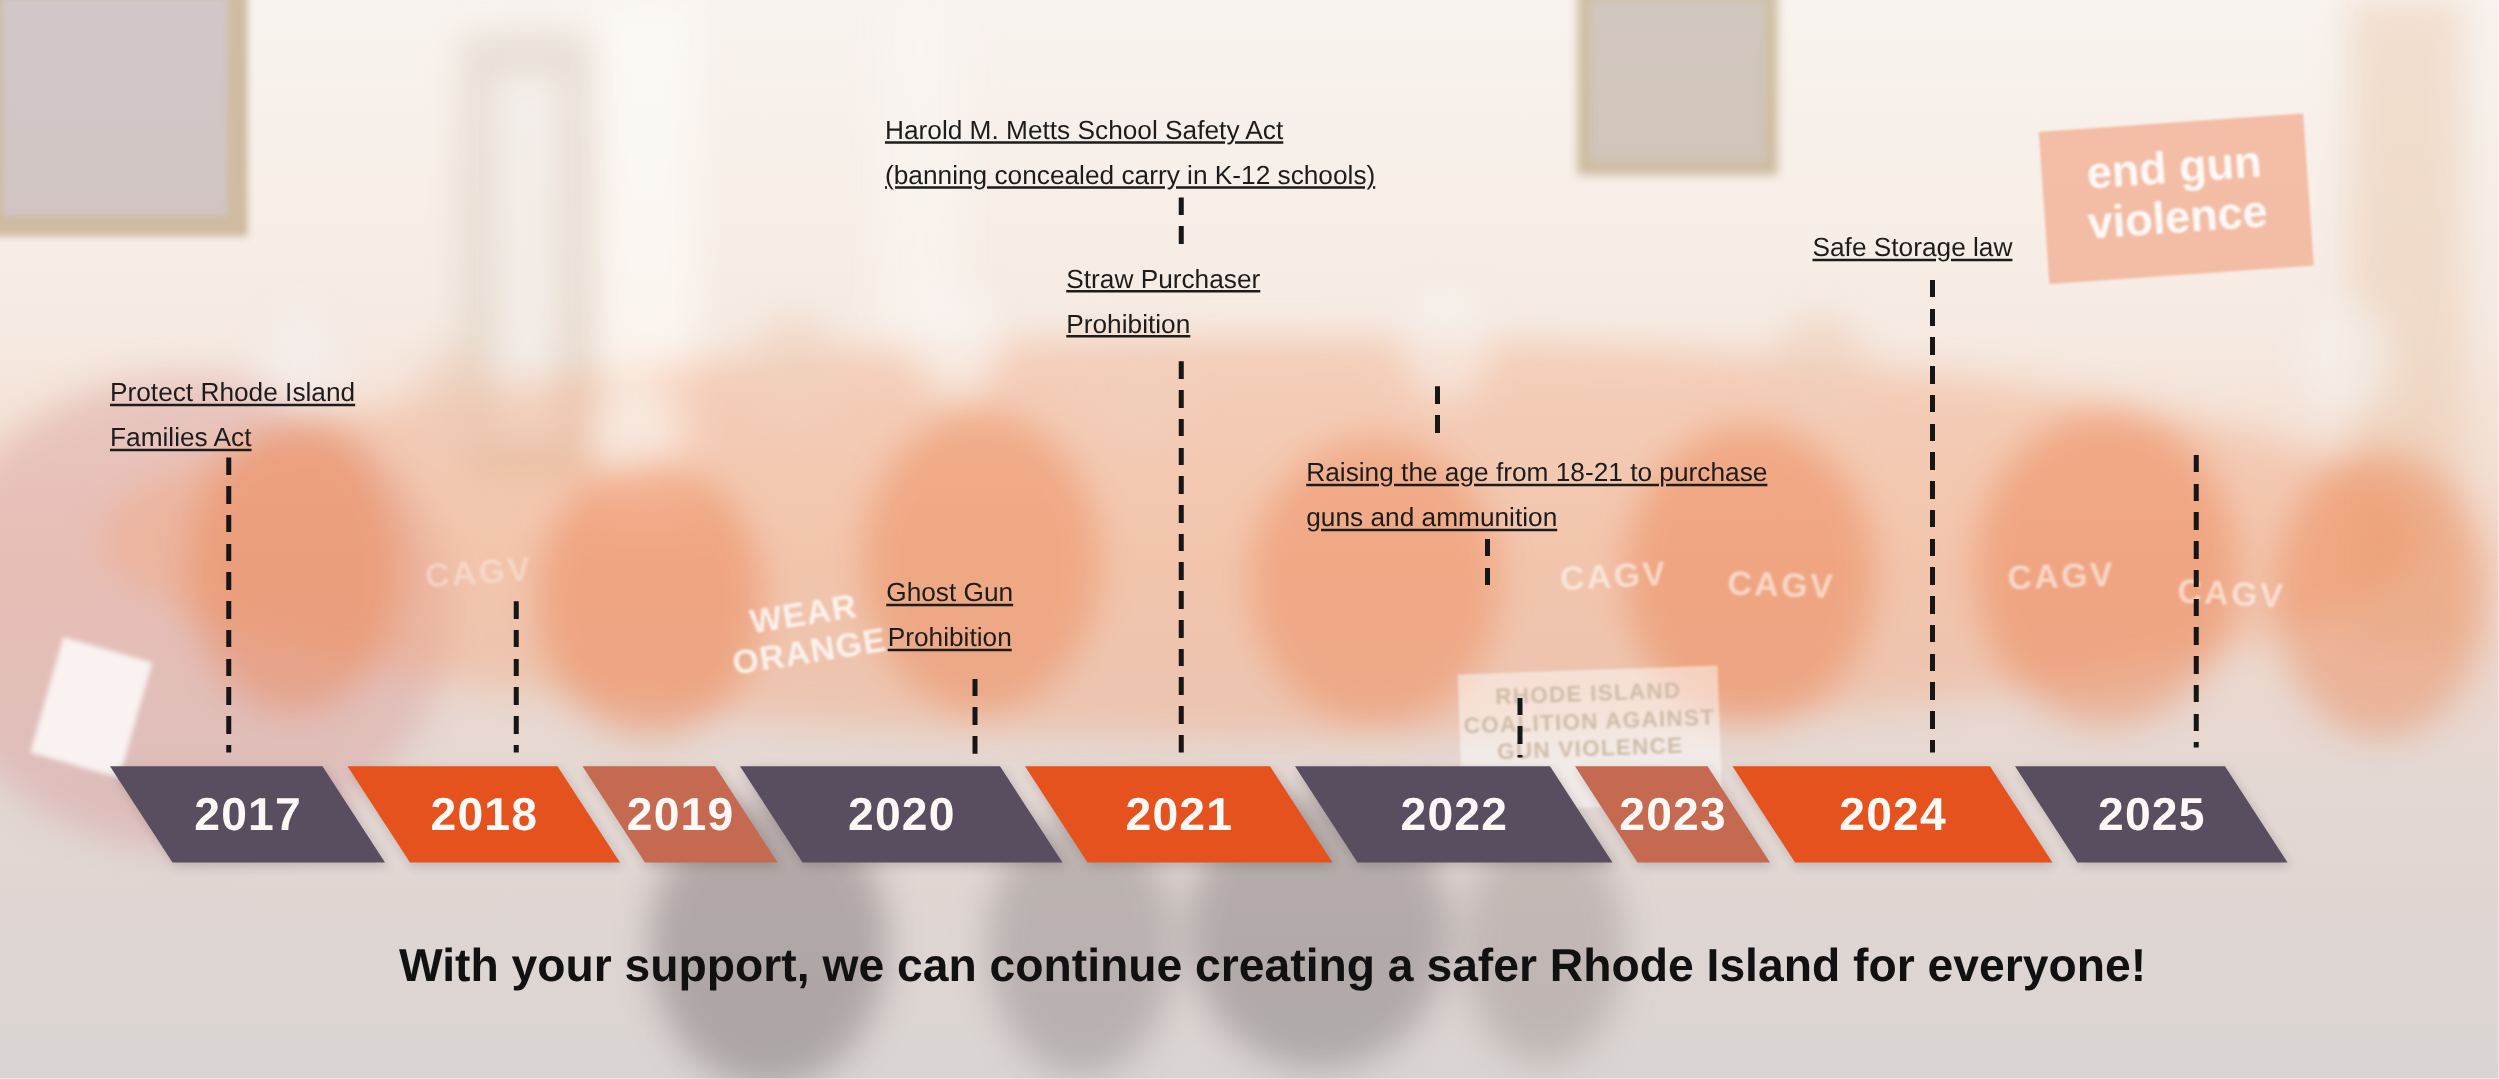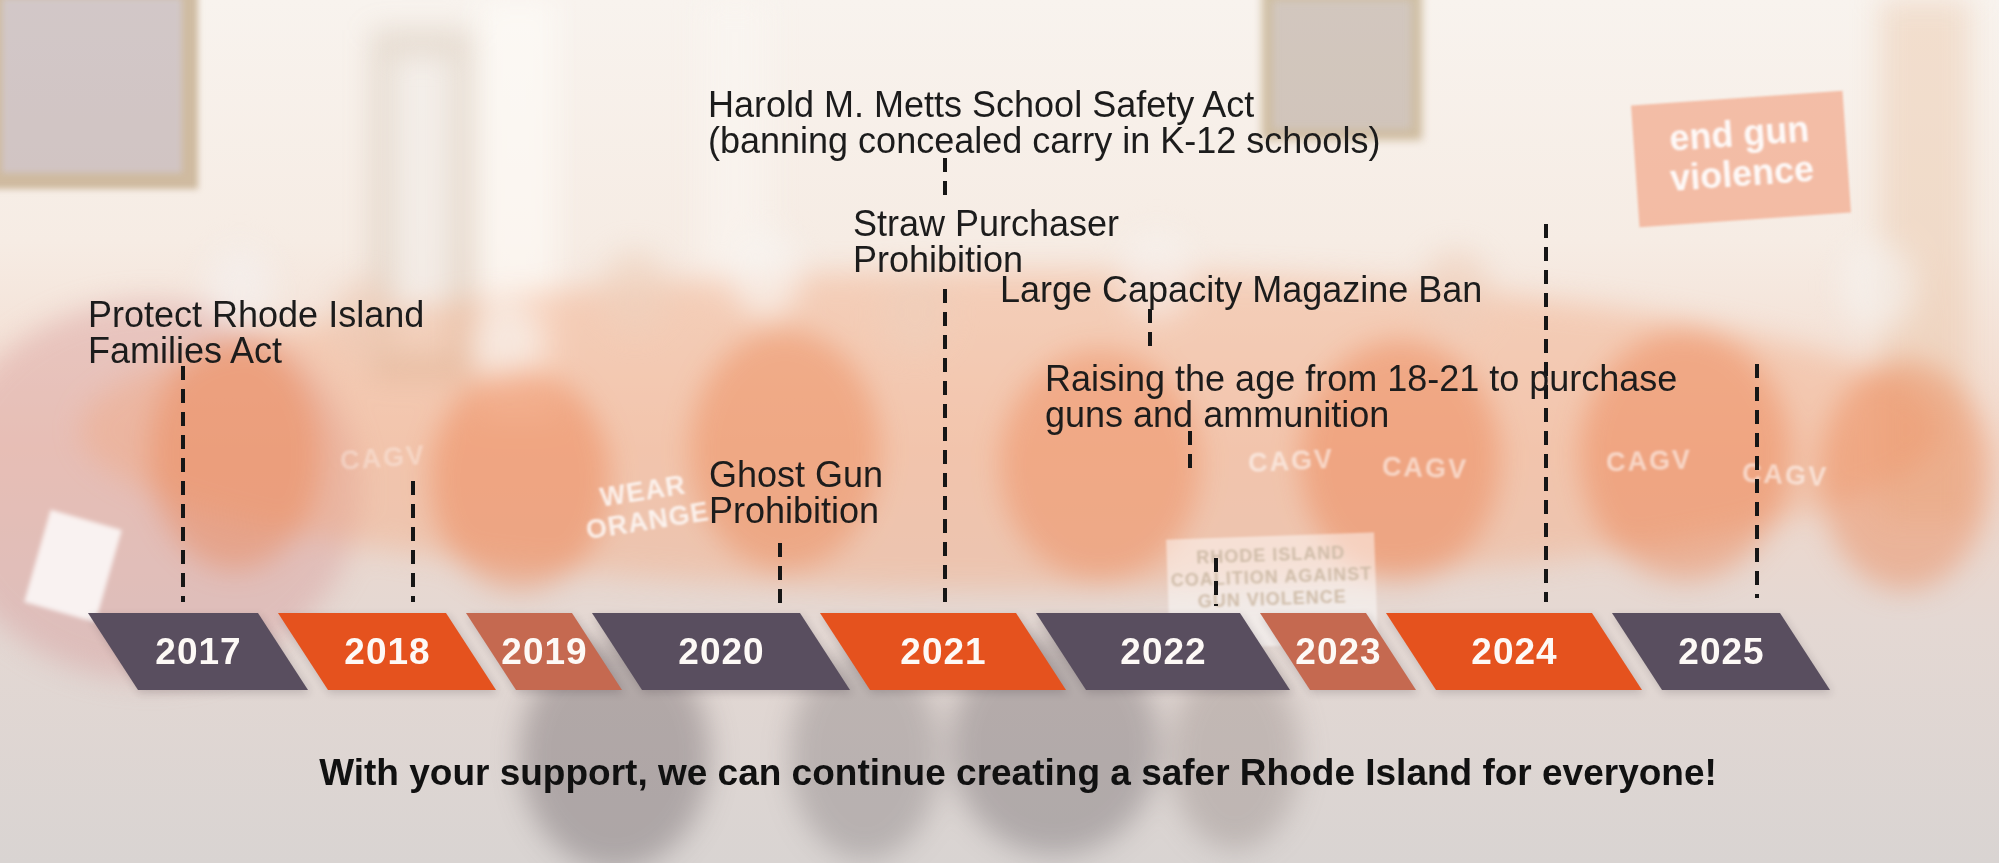--- a/index.html
+++ b/index.html
@@ -32,25 +32,26 @@
     position:absolute;left:1168px;top:536px;width:208px;height:110px;
     background:rgba(255,255,255,.48);transform:rotate(-2deg);filter:blur(1px);
     color:rgba(206,186,166,.95);font-weight:bold;font-size:18px;line-height:22px;
     text-align:center;padding-top:8px;box-sizing:border-box;white-space:pre-line;letter-spacing:1px;
   }
   .cagv{position:absolute;color:rgba(255,255,255,.55);font-weight:bold;font-size:27px;filter:blur(1px);letter-spacing:2px;}
   .card{position:absolute;left:36px;top:518px;width:74px;height:96px;background:rgba(255,255,255,.8);
     transform:rotate(16deg);filter:blur(2px);}
   
   .ann{
-    position:absolute;z-index:5;color:#1c1c1c;font-size:36px;line-height:36px;
+    position:absolute;z-index:5;color:#1c1c1c;font-size:21px;line-height:36px;
     white-space:pre-line;
+    text-decoration:underline;
   }
   .a1{left:88px;top:297px;}   .a2{left:289px;top:391px;}
-  .a3{left:708px;top:87px;}   .a4{left:709px;top:457px;}
+  .a3{left:708px;top:87px;}   .a4{left:709px;top:457px;text-align:center;}
   .a5{left:853px;top:206px;}  .a6{left:1000px;top:272px;}
   .a7{left:997px;top:361px;margin-left:48px;}  .a8{left:1002px;top:485px;}
   .a9{left:1450px;top:181px;} .a10{left:1630px;top:295px;}
   
   .dash{
     position:absolute;z-index:4;width:4px;
     background-image:repeating-linear-gradient(to bottom,#161616 0 14px,transparent 14px 23px);
   }
   .d1{left:181px;top:366px;height:236px;}
   .d2{left:411px;top:481px;height:121px;}
@@ -149,23 +150,23 @@
   </div>
 
   <div class="ann a1">Protect Rhode Island
 Families Act</div>
   <div class="ann a3">Harold M. Metts School Safety Act
 (banning concealed carry in K-12 schools)</div>
   <div class="ann a4">Ghost Gun
 Prohibition</div>
   <div class="ann a5">Straw Purchaser
 Prohibition</div>
-  <div class="ann a6">Large Capacity Magazine Ban</div>
   <div class="ann a7">Raising the age from 18-21 to purchase
 guns and ammunition</div>
+  <div class="ann a9">Safe Storage law</div>
 
   <div class="dash d1"></div>
   <div class="dash d2"></div>
   <div class="dash d3"></div>
   <div class="dash d4"></div>
   <div class="dash d5"></div>
   <div class="dash d6"></div>
   <div class="dash d7"></div>
   <div class="dash d8"></div>
   <div class="dash d9"></div>

